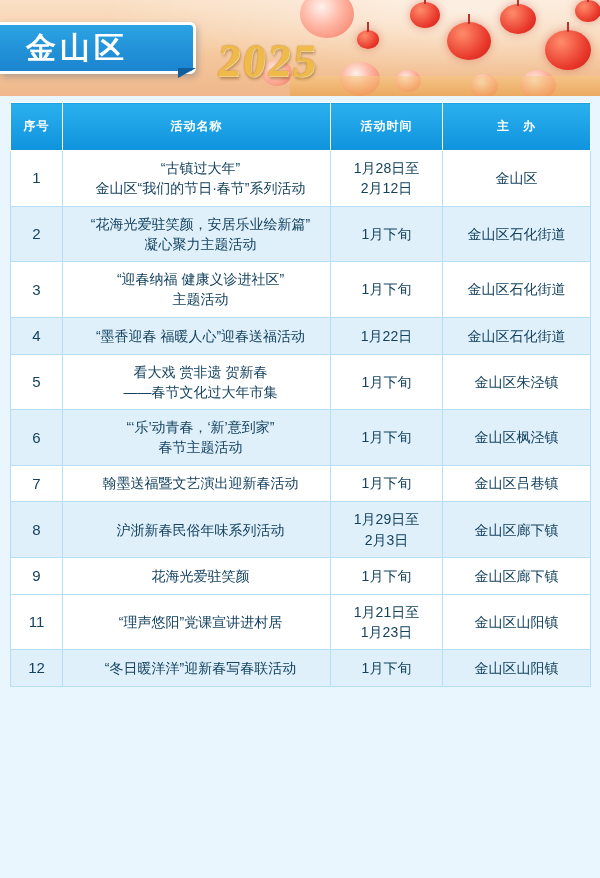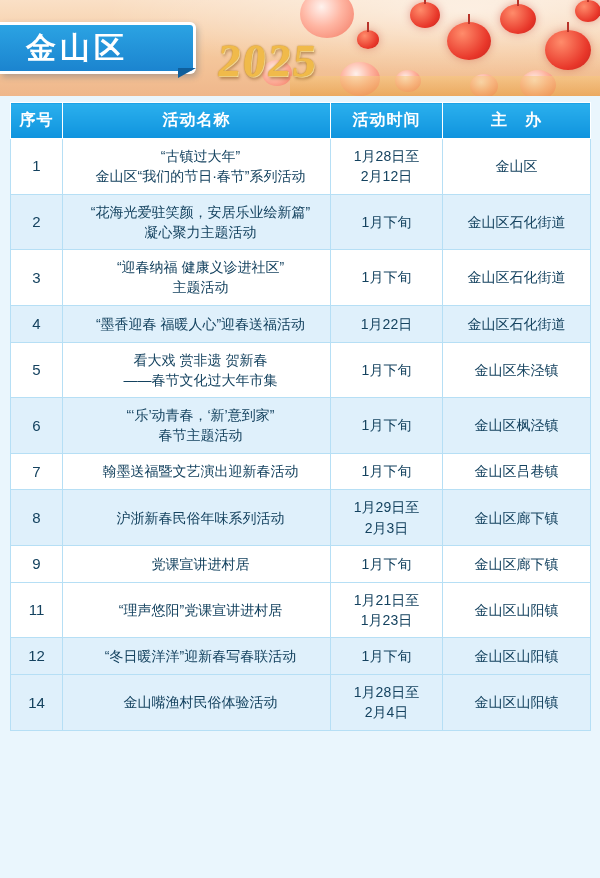--- a/index.html
+++ b/index.html
@@ -122,24 +122,24 @@
     padding: 6px 10px 0 10px;
   }
   table {
     width: 580px;
     border-collapse: collapse;
     table-layout: fixed;
   }
   thead th {
     background: linear-gradient(180deg, #2bb0ee 0%, #0f93dd 100%);
     color: #ffffff;
-    font-size: 16px;
+    font-size: 12px;
     font-weight: bold;
     letter-spacing: 1px;
-    height: 36px;
+    height: 48px;
     border: 1px solid #ffffff;
     text-align: center;
   }
   col.c-no    { width: 52px; }
   col.c-name  { width: 268px; }
   col.c-time  { width: 112px; }
   col.c-org   { width: 148px; }
 
   tbody td {
     border: 1px solid #b6dff5;
@@ -302,21 +302,21 @@
             <span class="cell-line">1月29日至</span>
             <span class="cell-line">2月3日</span>
           </td>
           <td class="col-org">
             <span class="cell-line">金山区廊下镇</span>
           </td>
         </tr>
         <tr class="odd">
           <td class="col-no">9</td>
           <td class="col-name">
-            <span class="cell-line">党课宣讲进村居</span>
+            <span class="cell-line">花海光爱驻笑颜</span>
           </td>
           <td class="col-time">
             <span class="cell-line">1月下旬</span>
           </td>
           <td class="col-org">
             <span class="cell-line">金山区廊下镇</span>
           </td>
         </tr>
         <tr class="odd">
           <td class="col-no">11</td>
@@ -331,33 +331,20 @@
             <span class="cell-line">金山区山阳镇</span>
           </td>
         </tr>
         <tr class="even">
           <td class="col-no">12</td>
           <td class="col-name">
             <span class="cell-line">“冬日暖洋洋”迎新春写春联活动</span>
           </td>
           <td class="col-time">
             <span class="cell-line">1月下旬</span>
-          </td>
-          <td class="col-org">
-            <span class="cell-line">金山区山阳镇</span>
-          </td>
-        </tr>
-        <tr class="even">
-          <td class="col-no">14</td>
-          <td class="col-name">
-            <span class="cell-line">金山嘴渔村民俗体验活动</span>
-          </td>
-          <td class="col-time">
-            <span class="cell-line">1月28日至</span>
-            <span class="cell-line">2月4日</span>
           </td>
           <td class="col-org">
             <span class="cell-line">金山区山阳镇</span>
           </td>
         </tr>
       </tbody>
   </table>
 </div>
 
 </body></html>

